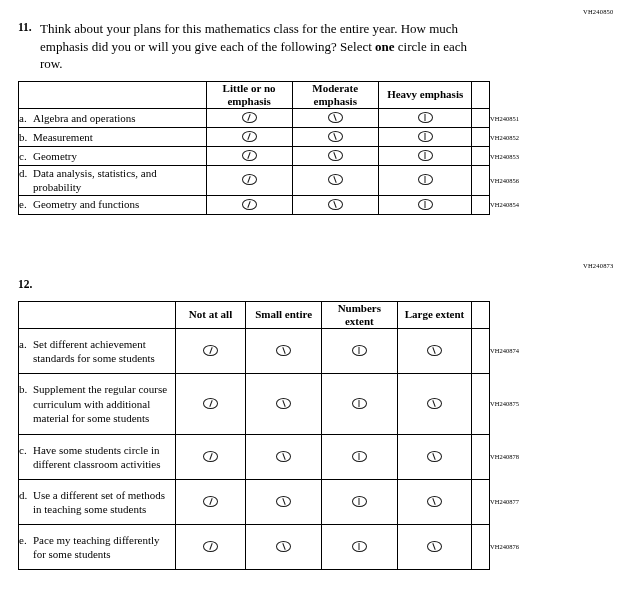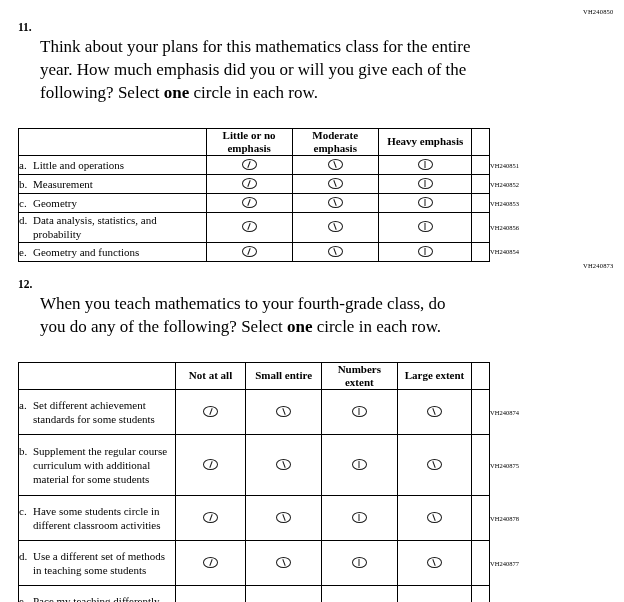--- a/index.html
+++ b/index.html
@@ -39,32 +39,31 @@
     padding-right: 60px;
   }
   .q-num {
     font-weight: bold;
     font-size: 11.5px;
     width: 22px;
     flex: 0 0 22px;
     line-height: 1.35;
   }
   .q-text {
-    font-size: 17px;
+    font-size: 13px;
     line-height: 1.35;
     flex: 1 1 auto;
-    margin-top: 16px;
   }
   .q-text b { font-weight: bold; }
 
   table.grid {
     border-collapse: collapse;
     table-layout: fixed;
     margin-left: 18px;
-    margin-top: 23px;
+    margin-top: 8px;
   }
   table.grid td, table.grid th {
     border: 1px solid #000;
     padding: 0;
     vertical-align: middle;
   }
   .hdr {
     text-align: center;
     font-weight: bold;
     font-size: 11px;
@@ -160,21 +159,21 @@
         <td class="hdr">Moderate emphasis</td>
         <td class="hdr">Heavy emphasis</td>
         <td class="hdr-blank">&nbsp;</td>
         <td class="idcell"></td>
       </tr>
 
       <tr>
         <td class="labelcell">
           <div class="row-inner">
             <span class="ltr">a.</span>
-            <span class="ltxt">Little and operations</span>
+            <span class="ltxt">Algebra and operations</span>
           </div>
         </td>
         <td class="bubblecell"><span class="bubble tilt"></span></td>
         <td class="bubblecell"><span class="bubble tilt-l"></span></td>
         <td class="bubblecell"><span class="bubble"></span></td>
         <td>&nbsp;</td>
         <td class="idcell">VH240851</td>
       </tr>
 
       <tr>
@@ -234,21 +233,20 @@
       </tr>
     </tbody>
       </table>
   </div>
 
   <div class="corner-id" style="left:583px; top:262px;">VH240873</div>
 
   <div class="q-block" style="top:277px;">
     <div class="q-head">
       <div class="q-num">12.</div>
-      <div class="q-text"><span>When you teach mathematics to your fourth-grade class, do you do any of the following? Select </span><b>one</b><span> circle in each row.</span></div>
     </div>
 
     <table class="grid">
       <colgroup>
         <col style="width:186px">
         <col style="width:88px">
         <col style="width:92px">
         <col style="width:86px">
         <col style="width:90px">
         <col style="width:22px">

